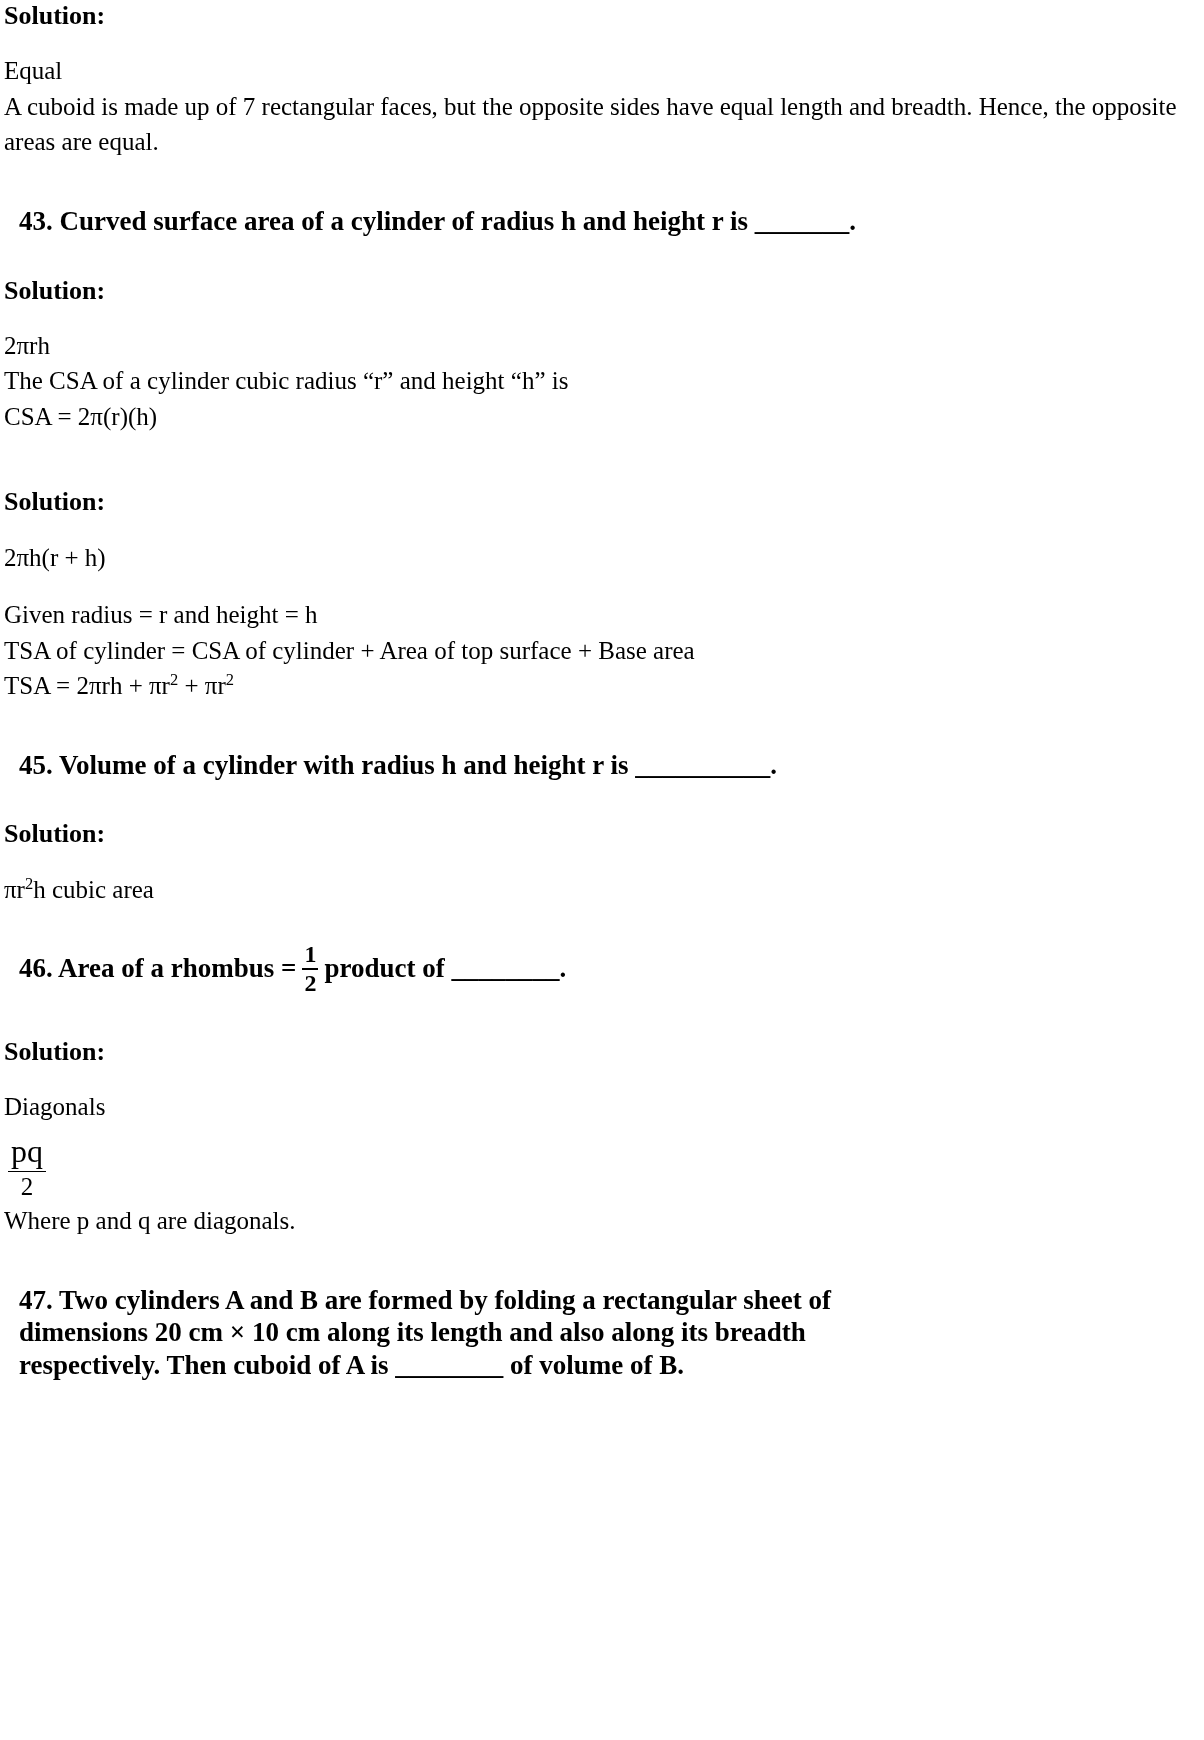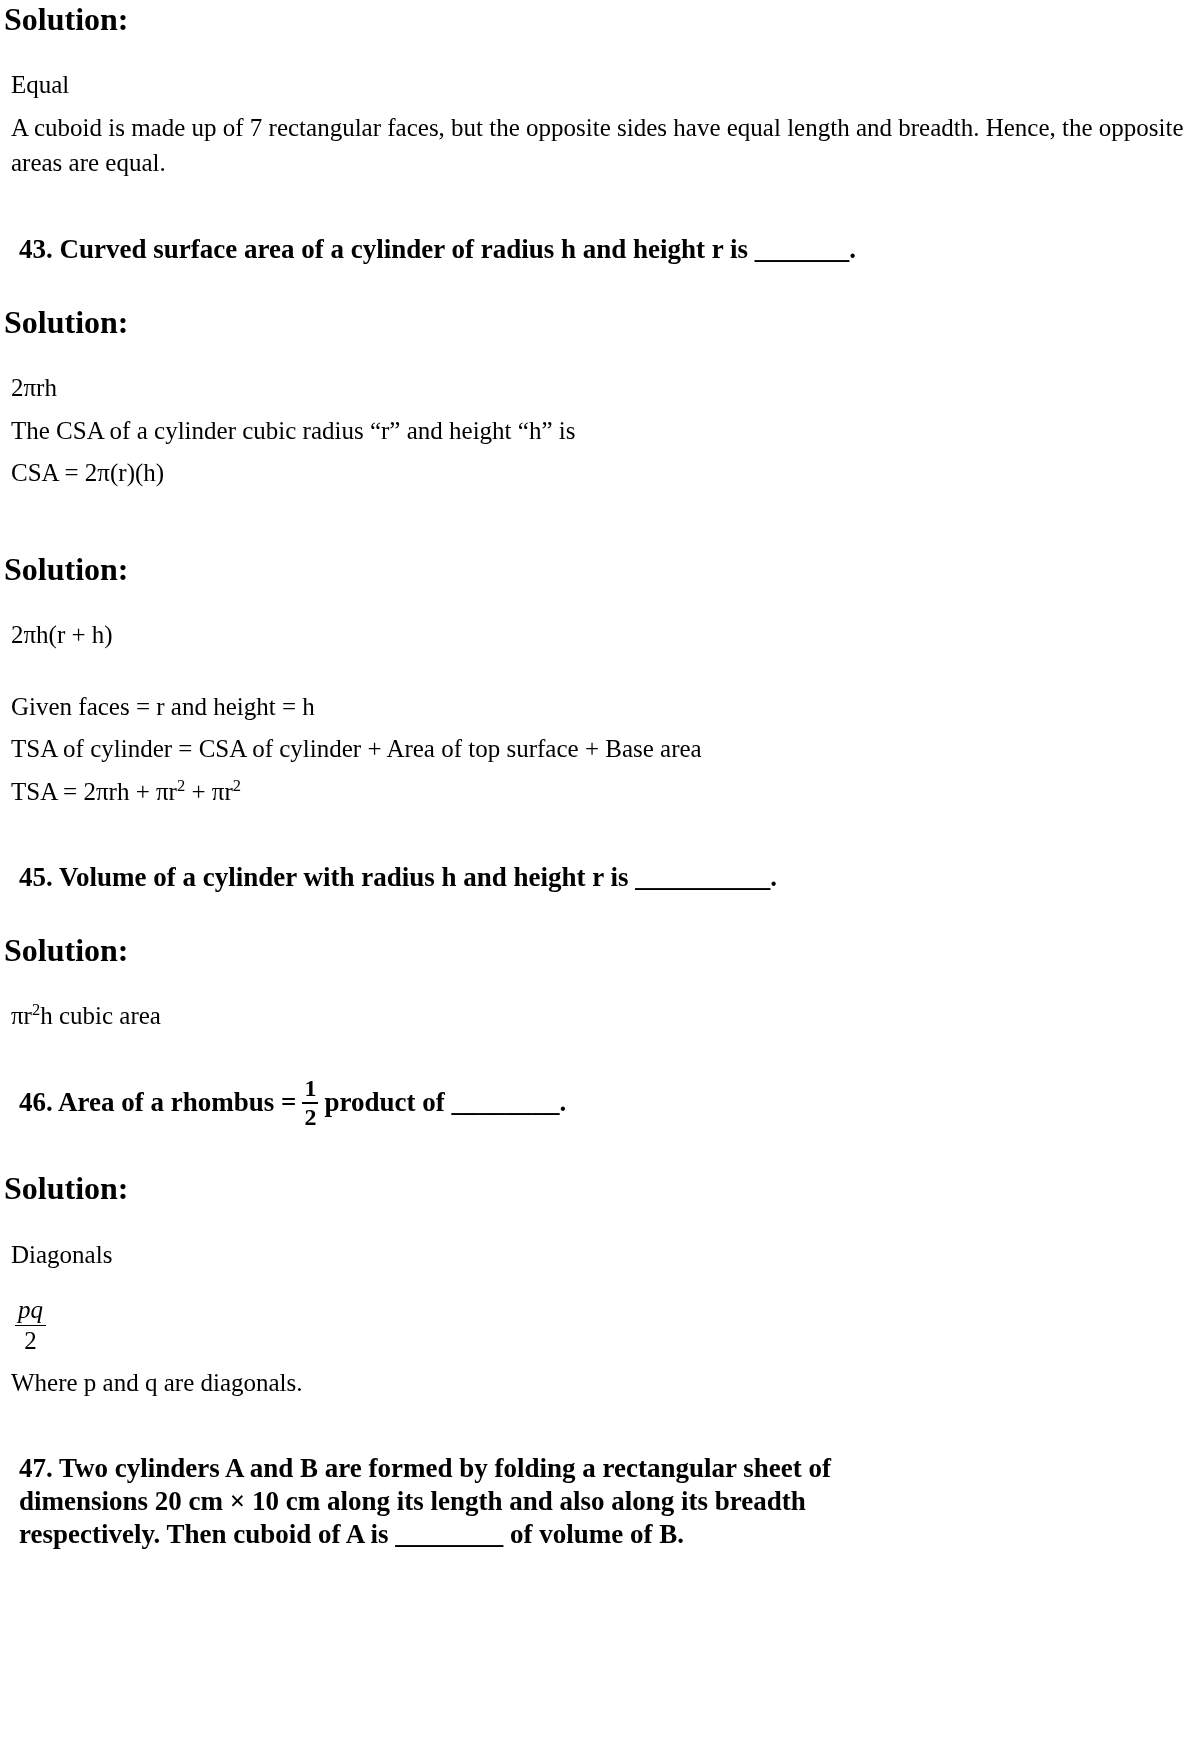--- a/index.html
+++ b/index.html
@@ -25,28 +25,28 @@
     padding: 0 8px 0 4px;
   }
   .heading {
     font-weight: bold;
     font-size: 27px;
     line-height: 1.22;
     margin: 15px;
   }
   .solution-label {
     font-weight: bold;
-    font-size: 32px;
+    font-size: 26px;
     line-height: 1.2;
     margin: 0;
   }
   .body-text {
     font-size: 25px;
     line-height: 1.42;
-    margin: 7px;
+    margin: 0;
   }
   .spacer-sm { height: 14px; }
   .spacer-md { height: 22px; }
   .spacer-lg { height: 30px; }
 
   .q-block { margin: 0; }
 
   sup { font-size: 0.66em; vertical-align: super; line-height: 0; }
 
   
@@ -83,22 +83,21 @@
     display: inline-block;
     vertical-align: middle;
     text-align: center;
     line-height: 1.05;
     margin: 0 4px;
     position: relative;
     top: -3px;
   }
   .frac-it .num {
     display: block;
-    font-style: italic;
-    font-size: 25px;
+    font-size: 32px;
     padding: 0 3px;
   }
   .frac-it .bar {
     display: block;
     border-bottom: 1.6px solid #000;
     height: 0;
     margin: 2px 0;
   }
   .frac-it .den {
     display: block;
@@ -134,21 +133,21 @@
     </div>
 
     <div class="spacer-lg"></div>
 
     <div class="q-block">
       <div class="spacer-md"></div>
       <div class="solution-label">Solution:</div>
       <div class="spacer-md"></div>
       <div class="body-text">2πh(r + h)</div>
       <div class="spacer-md"></div>
-      <div class="body-text">Given faces = r and height = h</div>
+      <div class="body-text">Given radius = r and height = h</div>
       <div class="body-text">TSA of cylinder = CSA of cylinder + Area of top surface + Base area</div>
       <div class="body-text">
         <span>TSA = 2πrh + πr</span><sup>2</sup><span> + πr</span><sup>2</sup>
       </div>
     </div>
 
     <div class="spacer-lg"></div>
 
     <div class="q-block">
       <div class="heading">45. Volume of a cylinder with radius h and height r is __________.</div>

